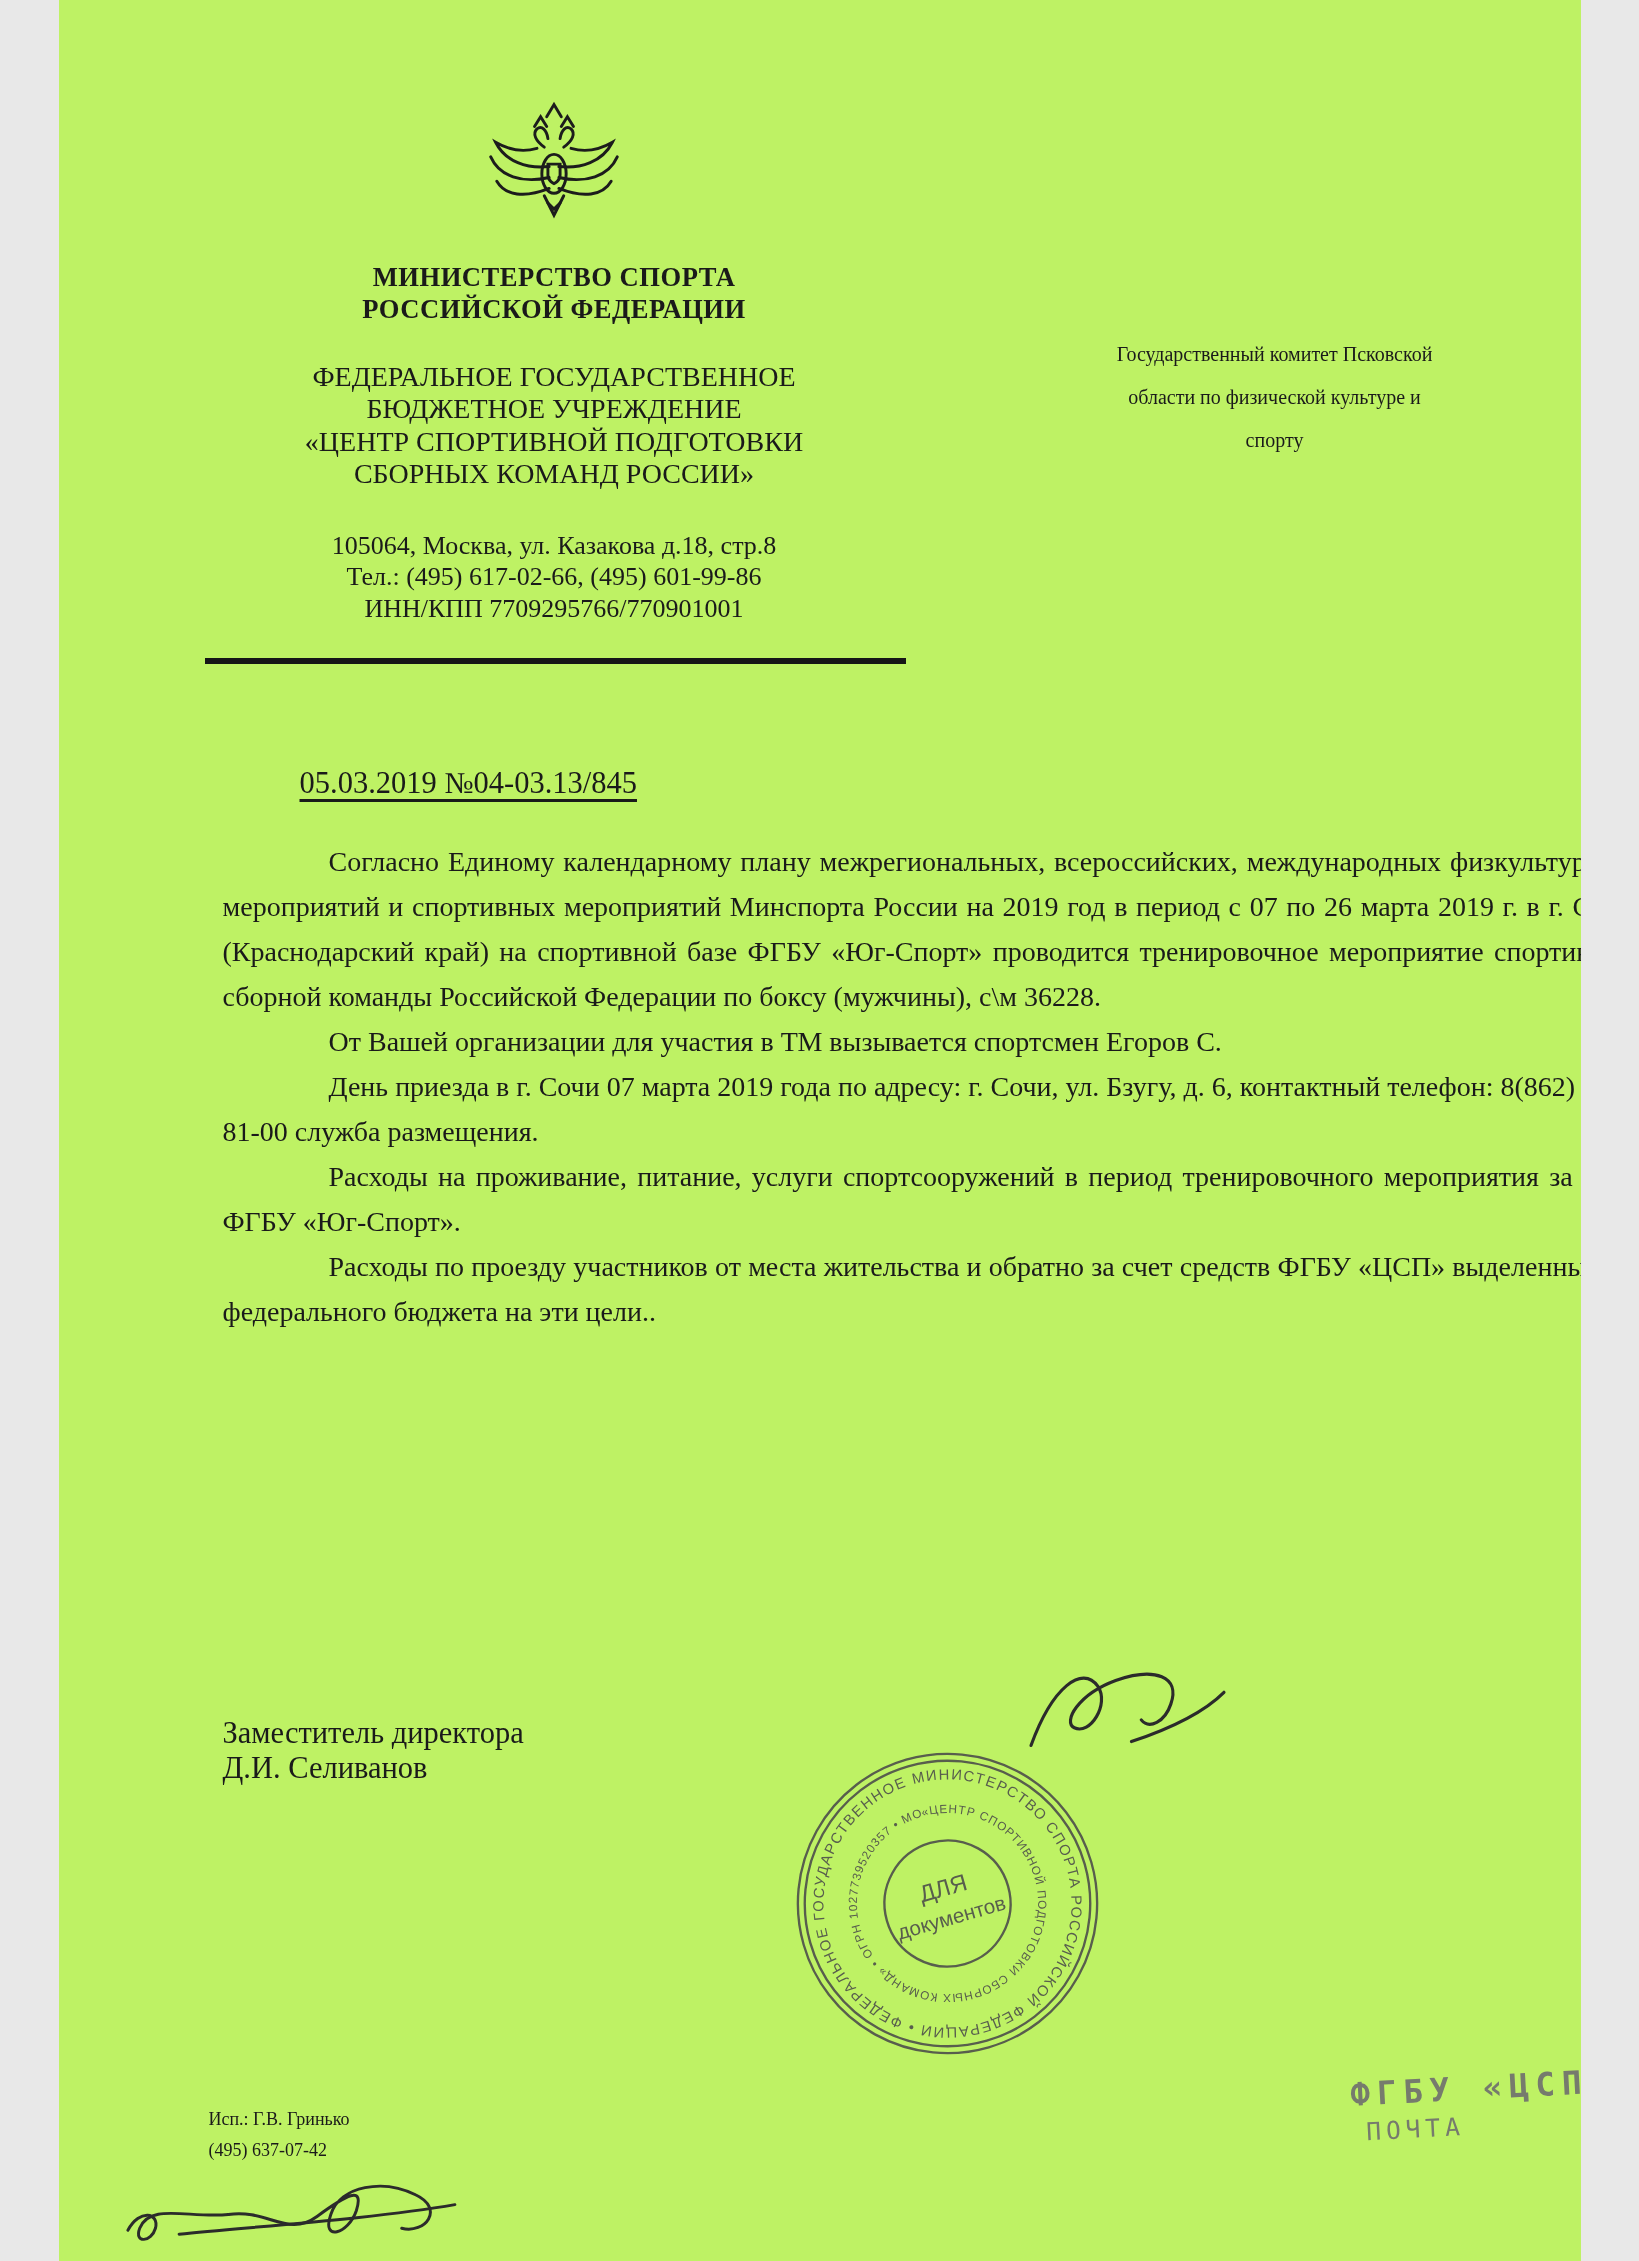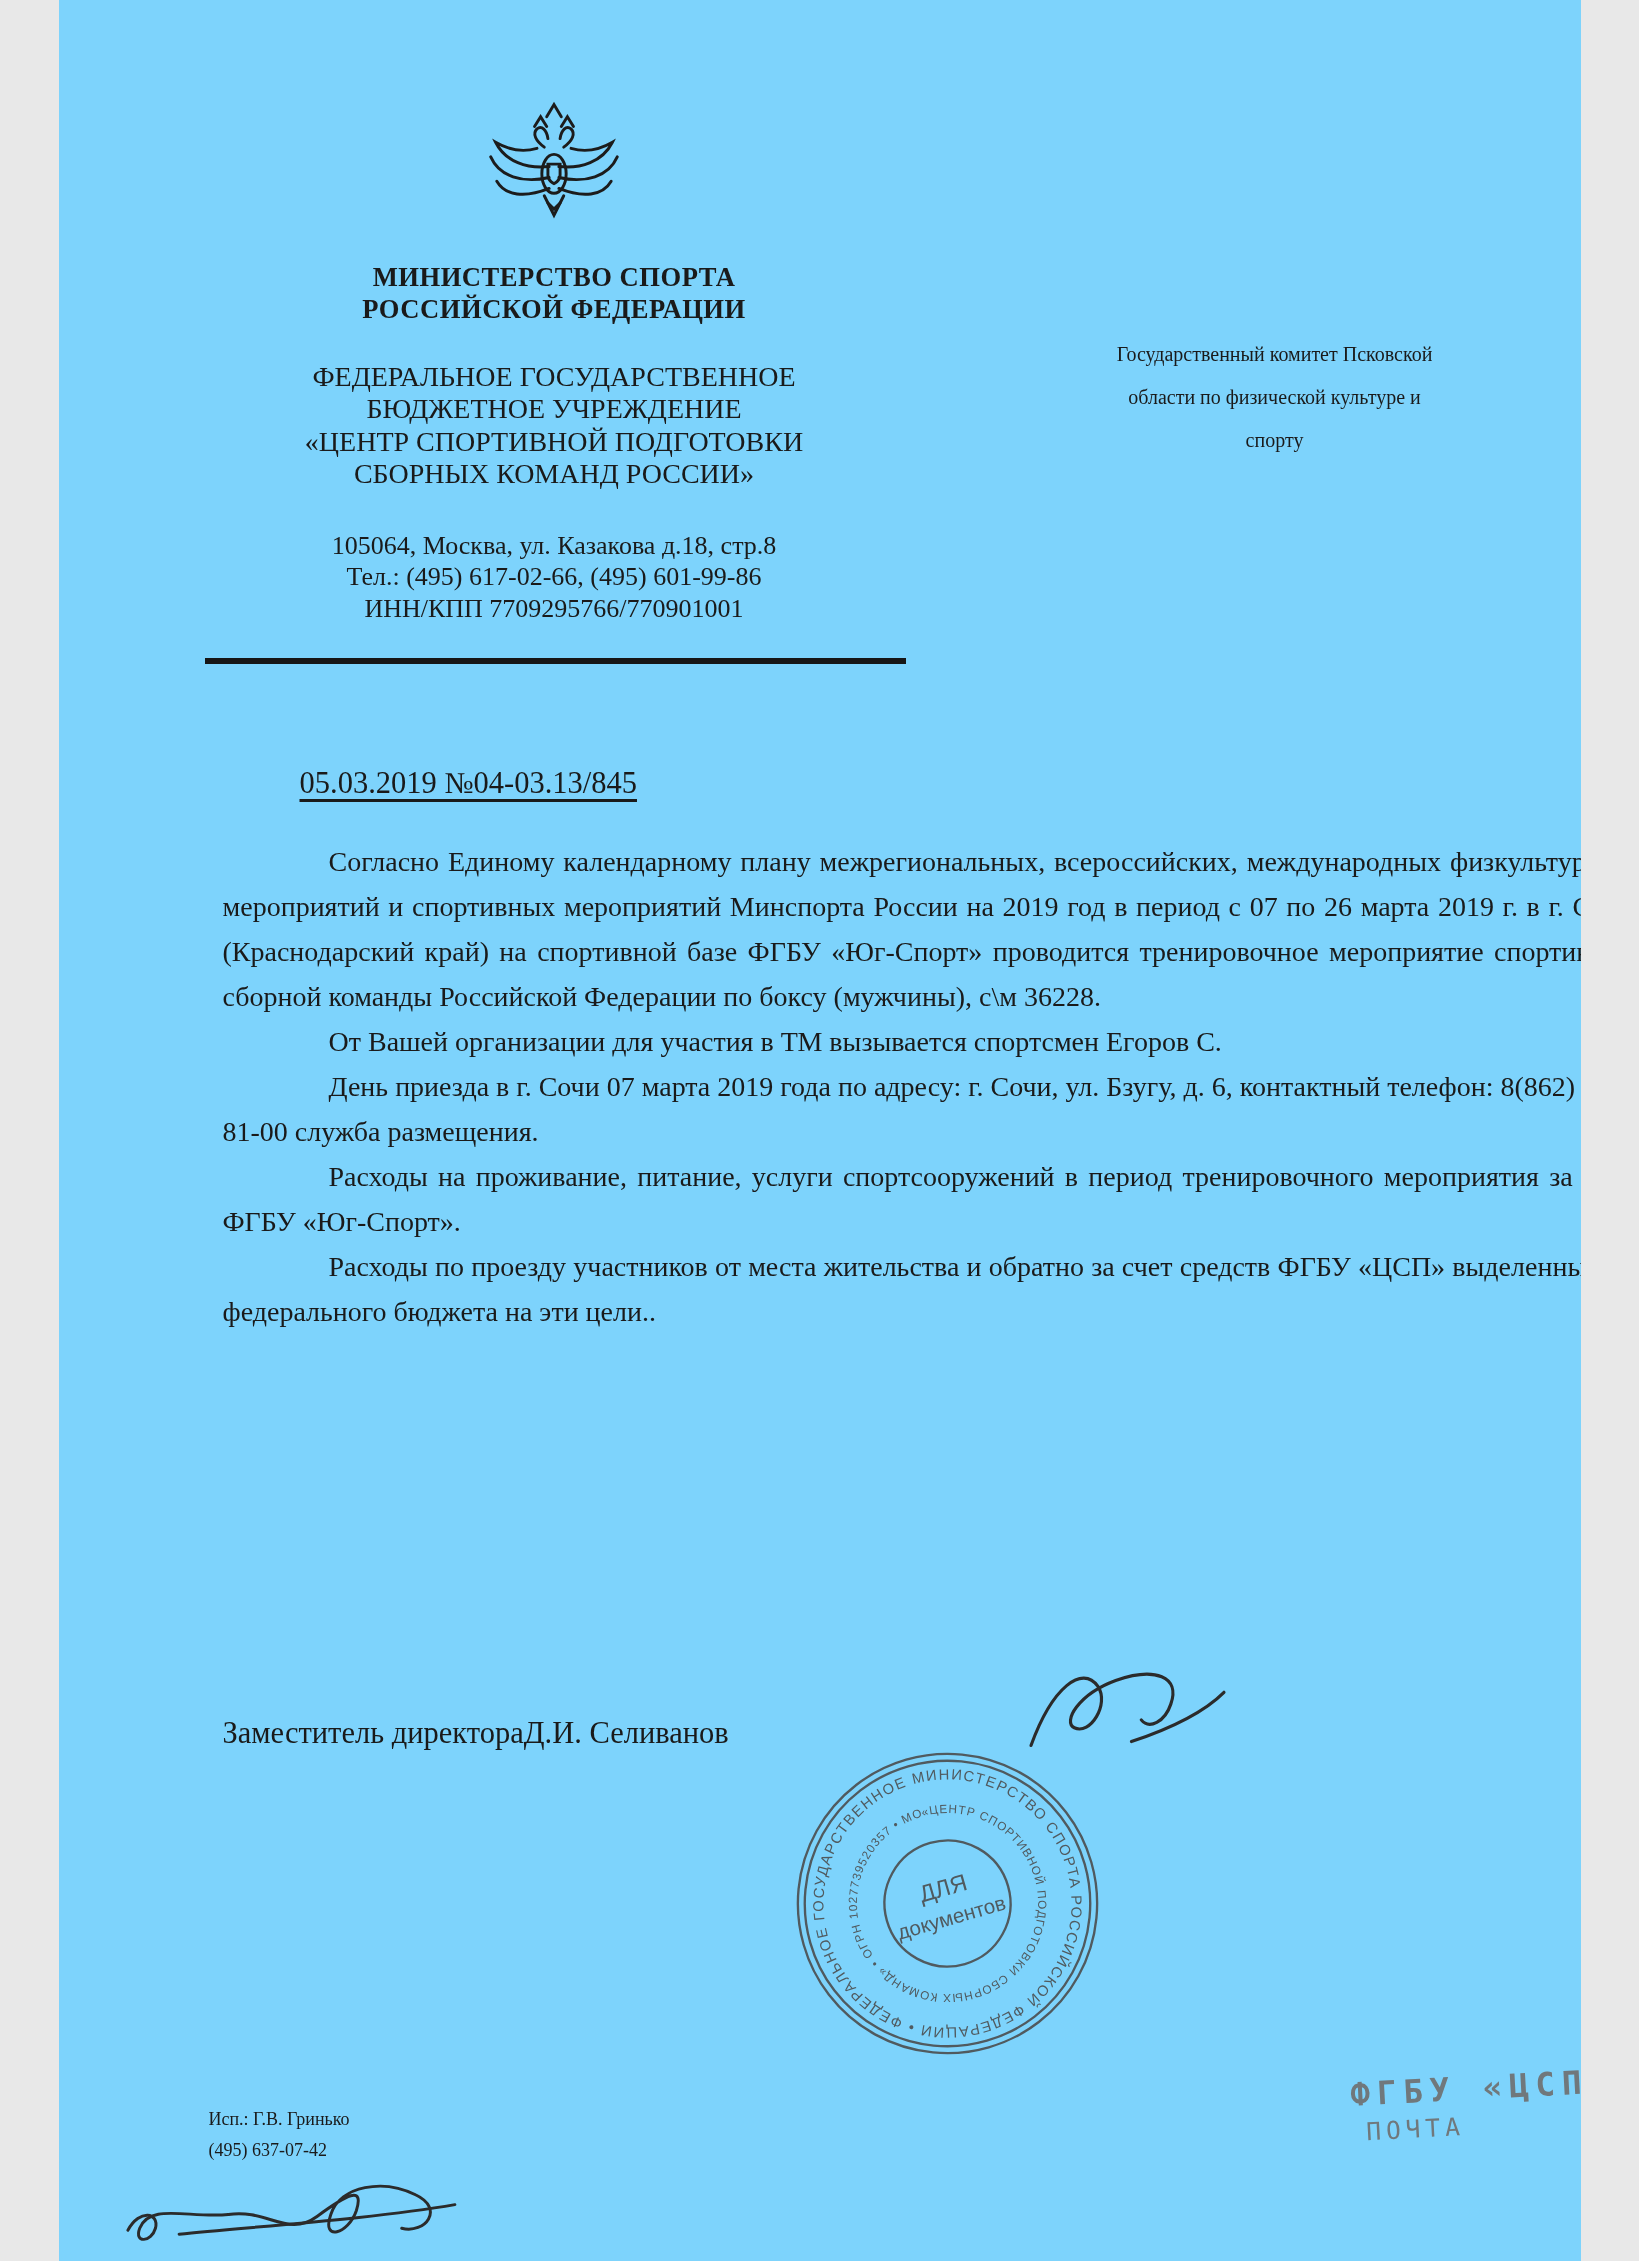--- a/index.html
+++ b/index.html
@@ -2,21 +2,21 @@
 <html><head>
 <meta charset="utf-8">
 <style>
   * { margin: 0; padding: 0; box-sizing: border-box; }
   html, body { background: #e8e8e8; }
   .page {
     position: relative;
     width: 1522px;
     height: 2262px;
     margin: 0 auto;
-    background: #7dd3fc;
+    background: #bef264;
     font-family: "Liberation Serif", serif;
     color: #1a1a1a;
     overflow: hidden;
   }
 
   
   .letterhead-left {
     position: absolute;
     left: 146px;
     top: 91px;
@@ -70,22 +70,23 @@
   }
   .body-text p { text-indent: 106px; }
 
   
   .sign-row {
     position: absolute;
     left: 164px;
     top: 1716px;
     width: 1411px;
     display: flex;
-    justify-content: flex-start;
+    justify-content: flex-end;
     font-size: 30.5px;
+    flex-direction: column;
   }
   .autograph {
     position: absolute;
     left: 954px;
     top: 1647px;
     width: 227px;
     height: 128px;
   }
 
   

